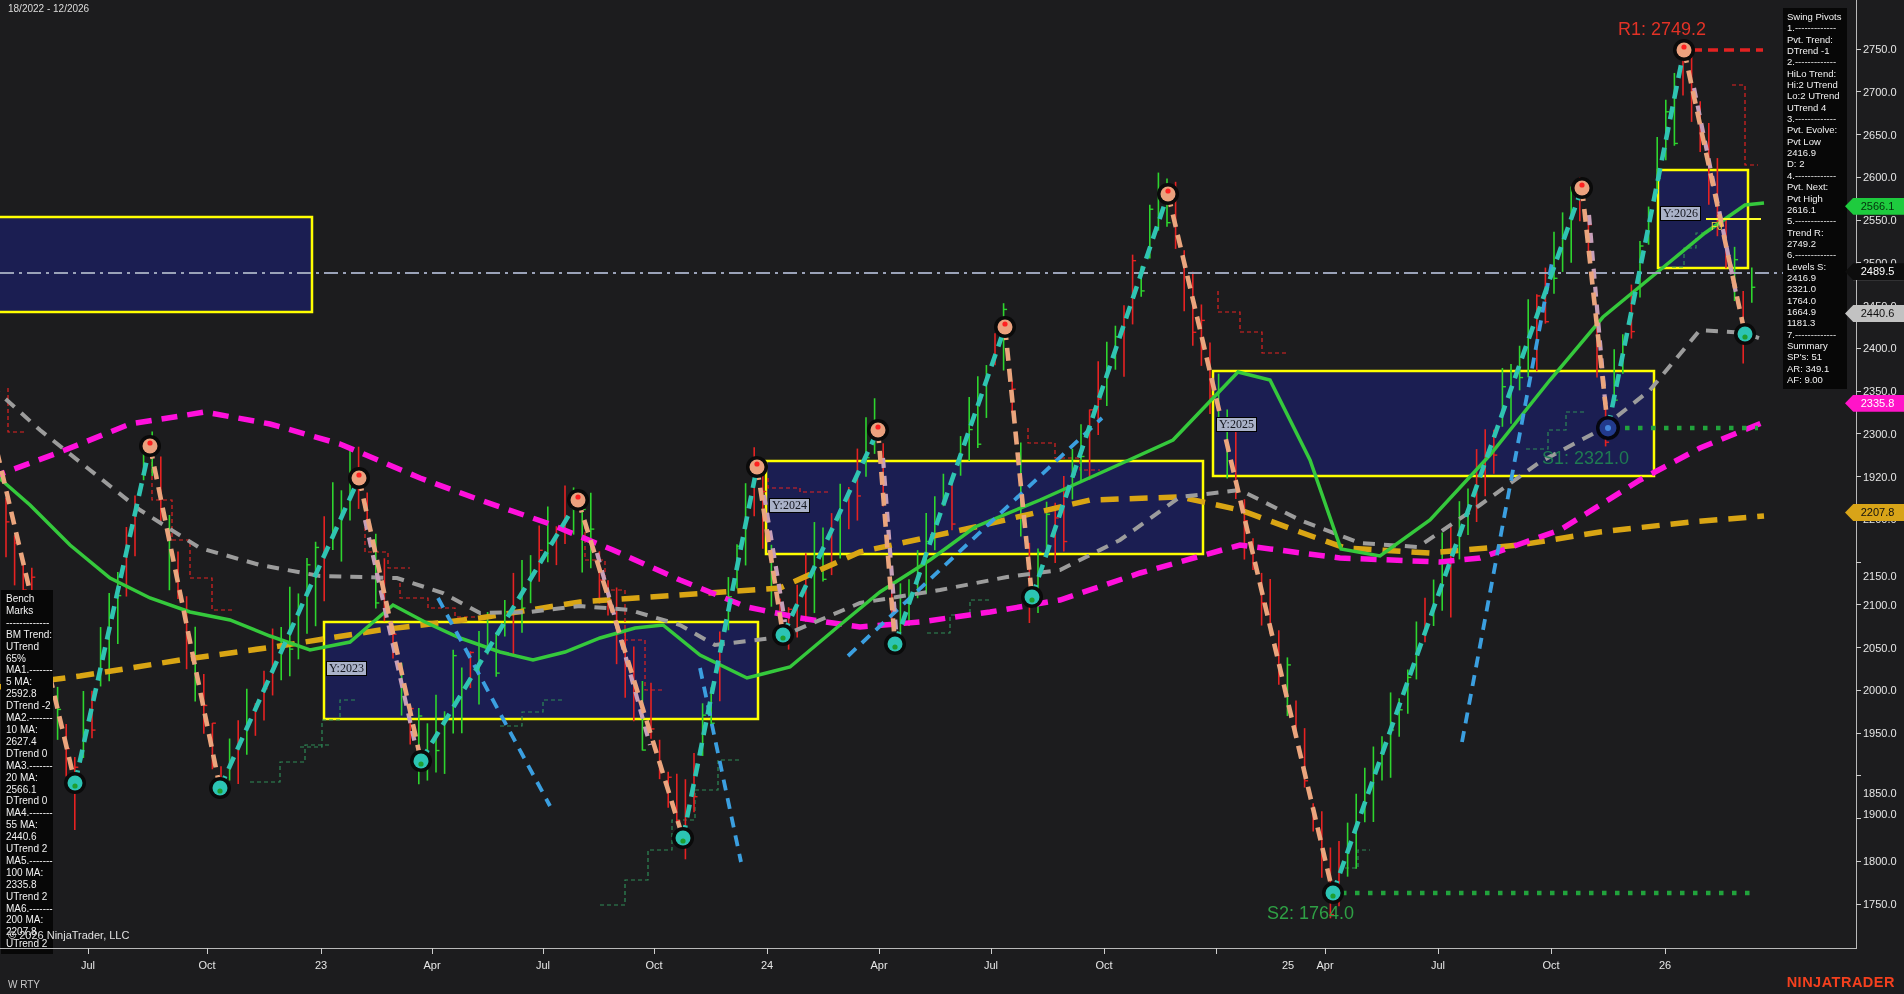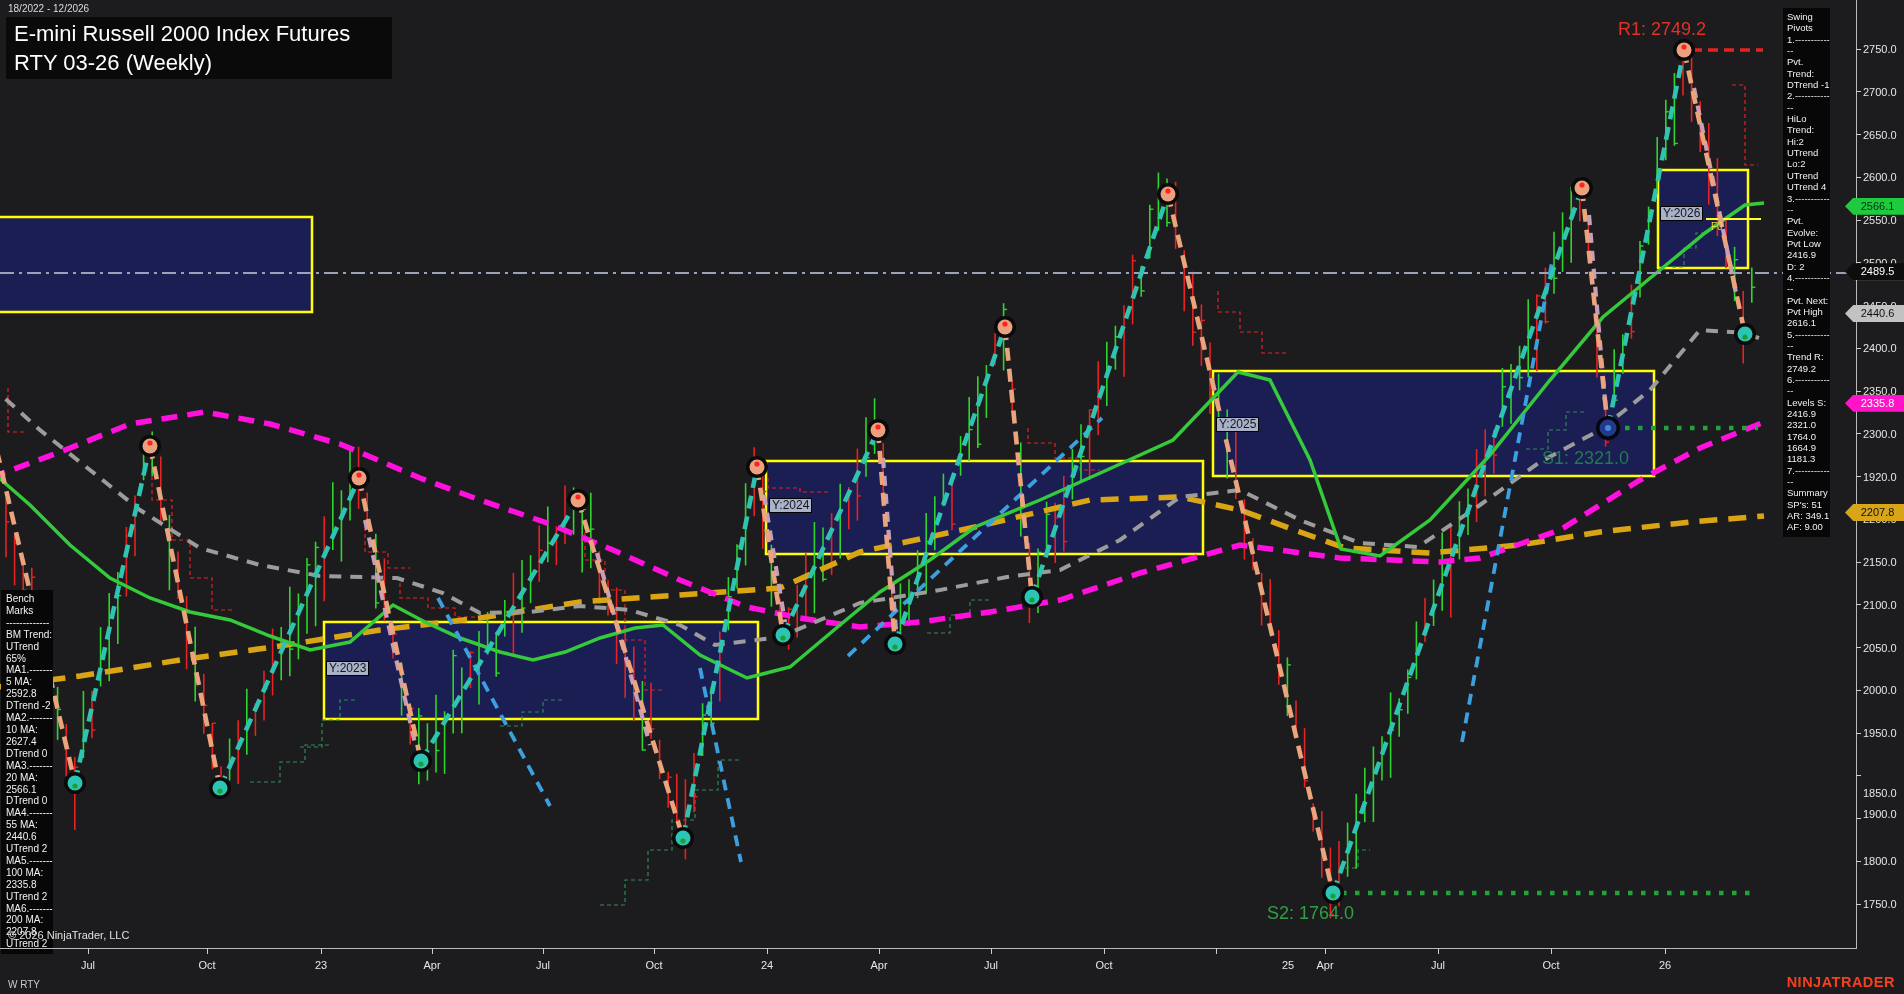--- a/index.html
+++ b/index.html
@@ -8,34 +8,34 @@
   #stage{position:absolute;inset:0;background:#1c1c1e;}
   svg{position:absolute;left:0;top:0;}
   .abs{position:absolute;}
   
   .date-range{left:8px;top:3px;font-size:10px;color:#dcdcdc;}
   .title-box{left:6px;top:17px;width:386px;height:62px;background:#0a0a0a;padding:2px 8px;box-sizing:border-box;}
   .title-box div{font-size:22px;line-height:29px;color:#ffffff;}
   
   .panel{background:#070707;color:#f2f2f2;box-sizing:border-box;}
   .bench{left:1px;top:590px;width:52px;padding:3px 0 4px 5px;font-size:10px;line-height:11.9px;}
-  .swing{left:1783px;top:8px;width:47px;padding:3px 0 4px 4px;font-size:9.5px;line-height:11.35px;}
+  .swing{left:1783px;top:8px;width:64px;padding:3px 0 4px 4px;font-size:9.5px;line-height:11.35px;}
   .panel .pt{font-weight:normal;}
   
   .price-axis-line{left:1856px;top:0;width:1px;height:948px;background:#b9b9b9;}
   .time-axis-line{left:0;top:948px;width:1857px;height:1px;background:#b9b9b9;}
   .ptick{left:1856px;width:5px;height:1px;background:#cfcfcf;}
   .plabel{left:1863px;font-size:11px;color:#e6e6e6;height:12px;line-height:12px;}
   .ttick{top:948px;width:1px;height:6px;background:#cfcfcf;}
   .tlabel{top:959px;font-size:11px;color:#e6e6e6;transform:translateX(-50%);}
   .badge{left:1845px;width:59px;height:17px;font-size:11px;line-height:17px;text-align:center;
          clip-path:polygon(0% 50%,14% 0%,100% 0%,100% 100%,14% 100%);padding-left:6px;box-sizing:border-box;}
   
   .yearlabel{background:#aab2c8;border:1px solid #000;color:#14161f;
-             font-family:Liberation Sans, sans-serif;font-size:12px;line-height:13px;padding:0 2px;}
+             font-family:Liberation Serif, serif;font-size:12px;line-height:13px;padding:0 2px;}
   .lvl{font-size:18px;}
   .r1{color:#e23226;}
   .s1{color:#1f7a52;}
   .s2{color:#2fa045;}
   .f0{color:#e8d83a;font-size:10px;}
   
   .copyright{left:8px;top:929px;font-size:11px;color:#e0e0e0;}
   .instr{left:8px;top:979px;font-size:10px;color:#c9c9c9;}
   .brand{right:9px;top:974px;font-size:14.5px;font-weight:bold;letter-spacing:.5px;color:#f4401e;}
 </style>
@@ -473,24 +473,20 @@
       <circle cx="1333" cy="896" r="2.6" fill="#1f9e2f"></circle>
       <circle cx="1745" cy="334" r="11" fill="#0a0a0a"></circle>
       <circle cx="1745" cy="334" r="7.5" fill="#2cc4b4"></circle>
       <circle cx="1745" cy="337" r="2.6" fill="#1f9e2f"></circle>
       <circle cx="1608" cy="428" r="12" fill="#05060f"></circle>
       <circle cx="1608" cy="428" r="8.5" fill="#223a8c"></circle>
       <circle cx="1608" cy="428" r="3" fill="#4488dd"></circle>
     </svg>
 
   <div class="abs date-range">18/2022 - 12/2026</div>
-  <div class="abs title-box">
-    <div>E-mini Russell 2000 Index Futures</div>
-    <div>RTY 03-26 (Weekly)</div>
-  </div>
 
   <div class="abs lvl r1" style="left: 1618px; top: 19px;">R1: 2749.2</div>
   <div class="abs lvl s1" style="left: 1542px; top: 448px;">S1: 2321.0</div>
   <div class="abs lvl s2" style="left: 1267px; top: 903px;">S2: 1764.0</div>
   <div class="abs lvl f0" style="left: 1711px; top: 221px;">F0</div>
   <div class="abs yearlabel" style="left: 326px; top: 661px;">Y:2023</div>
   <div class="abs yearlabel" style="left: 769px; top: 498px;">Y:2024</div>
   <div class="abs yearlabel" style="left: 1216px; top: 417px;">Y:2025</div>
   <div class="abs yearlabel" style="left: 1660px; top: 206px;">Y:2026</div>
 
@@ -585,21 +581,21 @@
       <div class="abs plabel" style="top: 342.25px;">2400.0</div>
       <div class="abs ptick" style="top: 390.5px;"></div>
       <div class="abs plabel" style="top: 385px;">2350.0</div>
       <div class="abs ptick" style="top: 433.25px;"></div>
       <div class="abs plabel" style="top: 427.75px;">2300.0</div>
       <div class="abs ptick" style="top: 476px;"></div>
       <div class="abs plabel" style="top: 470.5px;">1920.0</div>
       <div class="abs ptick" style="top: 518.75px;"></div>
       <div class="abs plabel" style="top: 513.25px;">2200.0</div>
       <div class="abs ptick" style="top: 561.5px;"></div>
-      <div class="abs plabel" style="top: 556px;">2150.0</div>
+      <div class="abs plabel" style="top: 570px;">2150.0</div>
       <div class="abs ptick" style="top: 604.25px;"></div>
       <div class="abs plabel" style="top: 598.75px;">2100.0</div>
       <div class="abs ptick" style="top: 647px;"></div>
       <div class="abs plabel" style="top: 641.5px;">2050.0</div>
       <div class="abs ptick" style="top: 689.75px;"></div>
       <div class="abs plabel" style="top: 684.25px;">2000.0</div>
       <div class="abs ptick" style="top: 732.5px;"></div>
       <div class="abs plabel" style="top: 727px;">1950.0</div>
       <div class="abs ptick" style="top: 775.25px;"></div>
       <div class="abs plabel" style="top: 808px;">1900.0</div>

